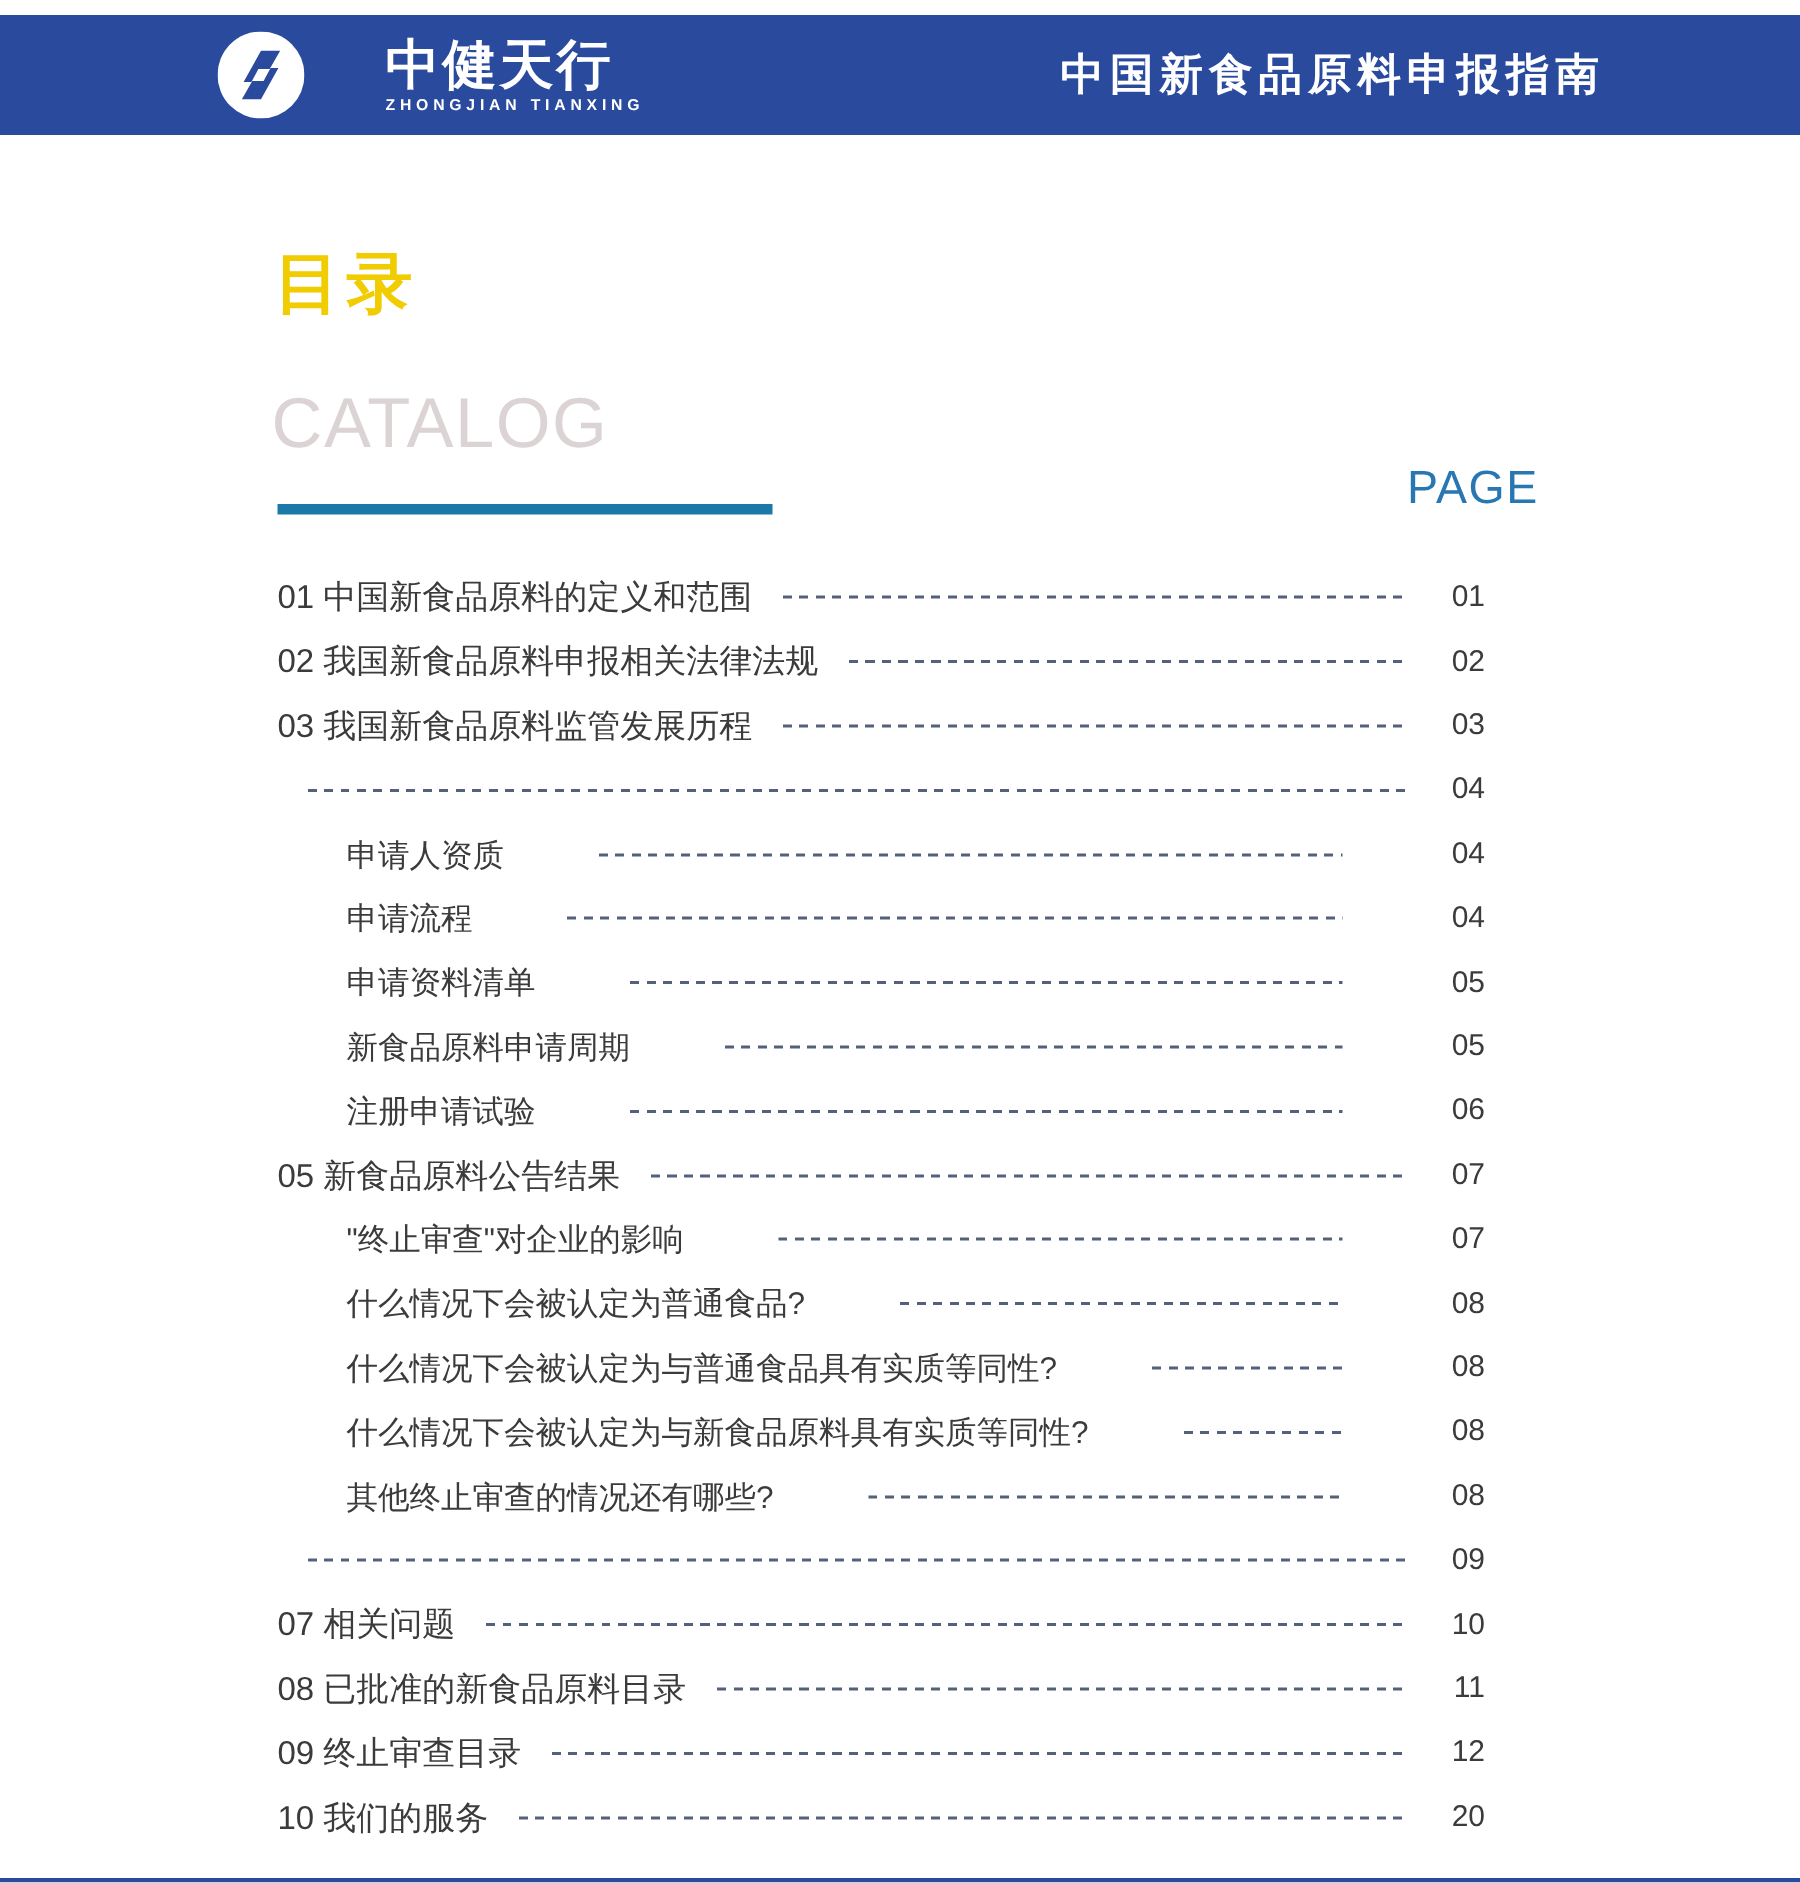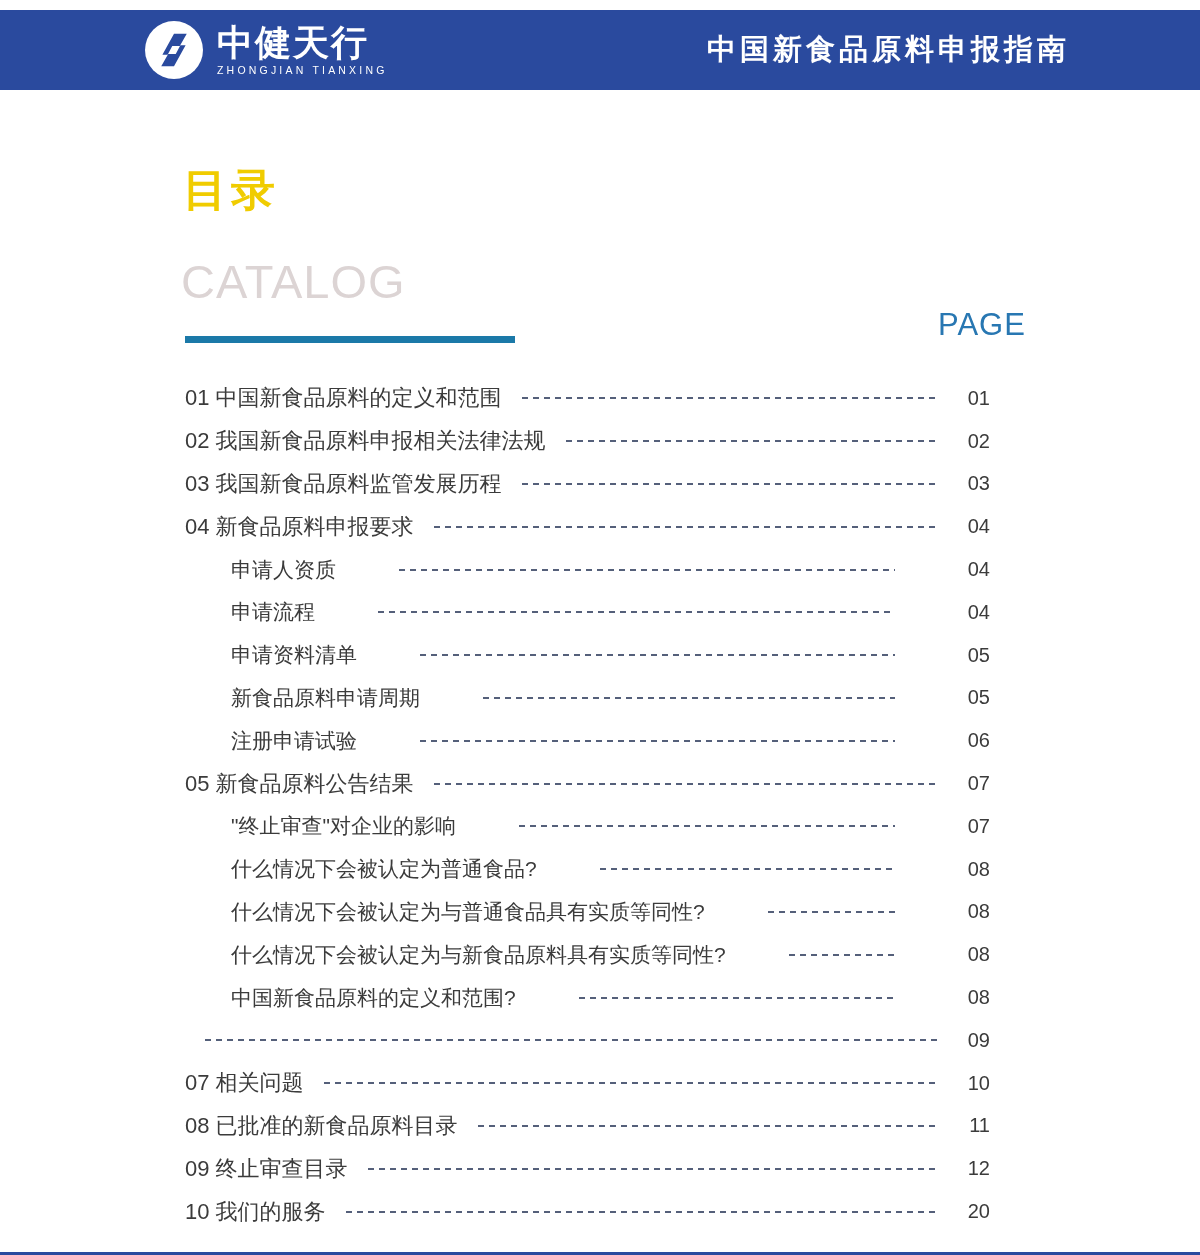--- a/index.html
+++ b/index.html
@@ -16,29 +16,29 @@
   body{font-family:"Liberation Sans", sans-serif;position:relative;}
 
   .page{position:absolute;inset:0;background:#fff;}
 
   
   .header-band{
     position:absolute;top:10px;left:0;right:0;height:80px;
     background:var(--header-blue);
     display:flex;align-items:center;justify-content:space-between;
   }
-  .logo-group{display:flex;align-items:center;margin-left:145px;}
+  .logo-group{display:flex;align-items:center;margin-left:145px;gap:40px;}
   .logo-mark{width:58px;height:58px;display:block;}
   .logo-text-col{display:flex;flex-direction:column;margin-left:14px;}
   .logo-wordmark{
     color:#fff;font-size:36px;font-weight:700;line-height:1.05;
     letter-spacing:2px;white-space:nowrap;
   }
   .logo-subtitle{
-    color:#fff;font-size:10.5px;font-weight:400;letter-spacing:3.2px;
+    color:#fff;font-size:10.5px;font-weight:700;letter-spacing:3.2px;
     margin-top:3px;white-space:nowrap;
   }
   .header-title{
     color:#fff;font-family:"Liberation Serif", serif;
     font-size:29px;font-weight:700;letter-spacing:4px;
     margin-right:130px;white-space:nowrap;
   }
 
   
   .catalog-cn{
@@ -119,21 +119,20 @@
         <span class="toc-label">02 我国新食品原料申报相关法律法规</span>
         <span class="toc-leader"></span>
         <span class="toc-page">02</span>
       </div>
       <div class="toc-row">
         <span class="toc-label">03 我国新食品原料监管发展历程</span>
         <span class="toc-leader"></span>
         <span class="toc-page">03</span>
       </div>
       <div class="toc-row">
-        <span class="toc-label">04 新食品原料申报要求</span>
         <span class="toc-leader"></span>
         <span class="toc-page">04</span>
       </div>
       <div class="toc-row sub">
         <span class="toc-label">申请人资质</span>
         <span class="toc-leader"></span>
         <span class="toc-page">04</span>
       </div>
       <div class="toc-row sub">
         <span class="toc-label">申请流程</span>
@@ -174,21 +173,21 @@
         <span class="toc-label">什么情况下会被认定为与普通食品具有实质等同性?</span>
         <span class="toc-leader"></span>
         <span class="toc-page">08</span>
       </div>
       <div class="toc-row sub">
         <span class="toc-label">什么情况下会被认定为与新食品原料具有实质等同性?</span>
         <span class="toc-leader"></span>
         <span class="toc-page">08</span>
       </div>
       <div class="toc-row sub">
-        <span class="toc-label">中国新食品原料的定义和范围?</span>
+        <span class="toc-label">其他终止审查的情况还有哪些?</span>
         <span class="toc-leader"></span>
         <span class="toc-page">08</span>
       </div>
       <div class="toc-row">
         <span class="toc-leader"></span>
         <span class="toc-page">09</span>
       </div>
       <div class="toc-row">
         <span class="toc-label">07 相关问题</span>
         <span class="toc-leader"></span>

